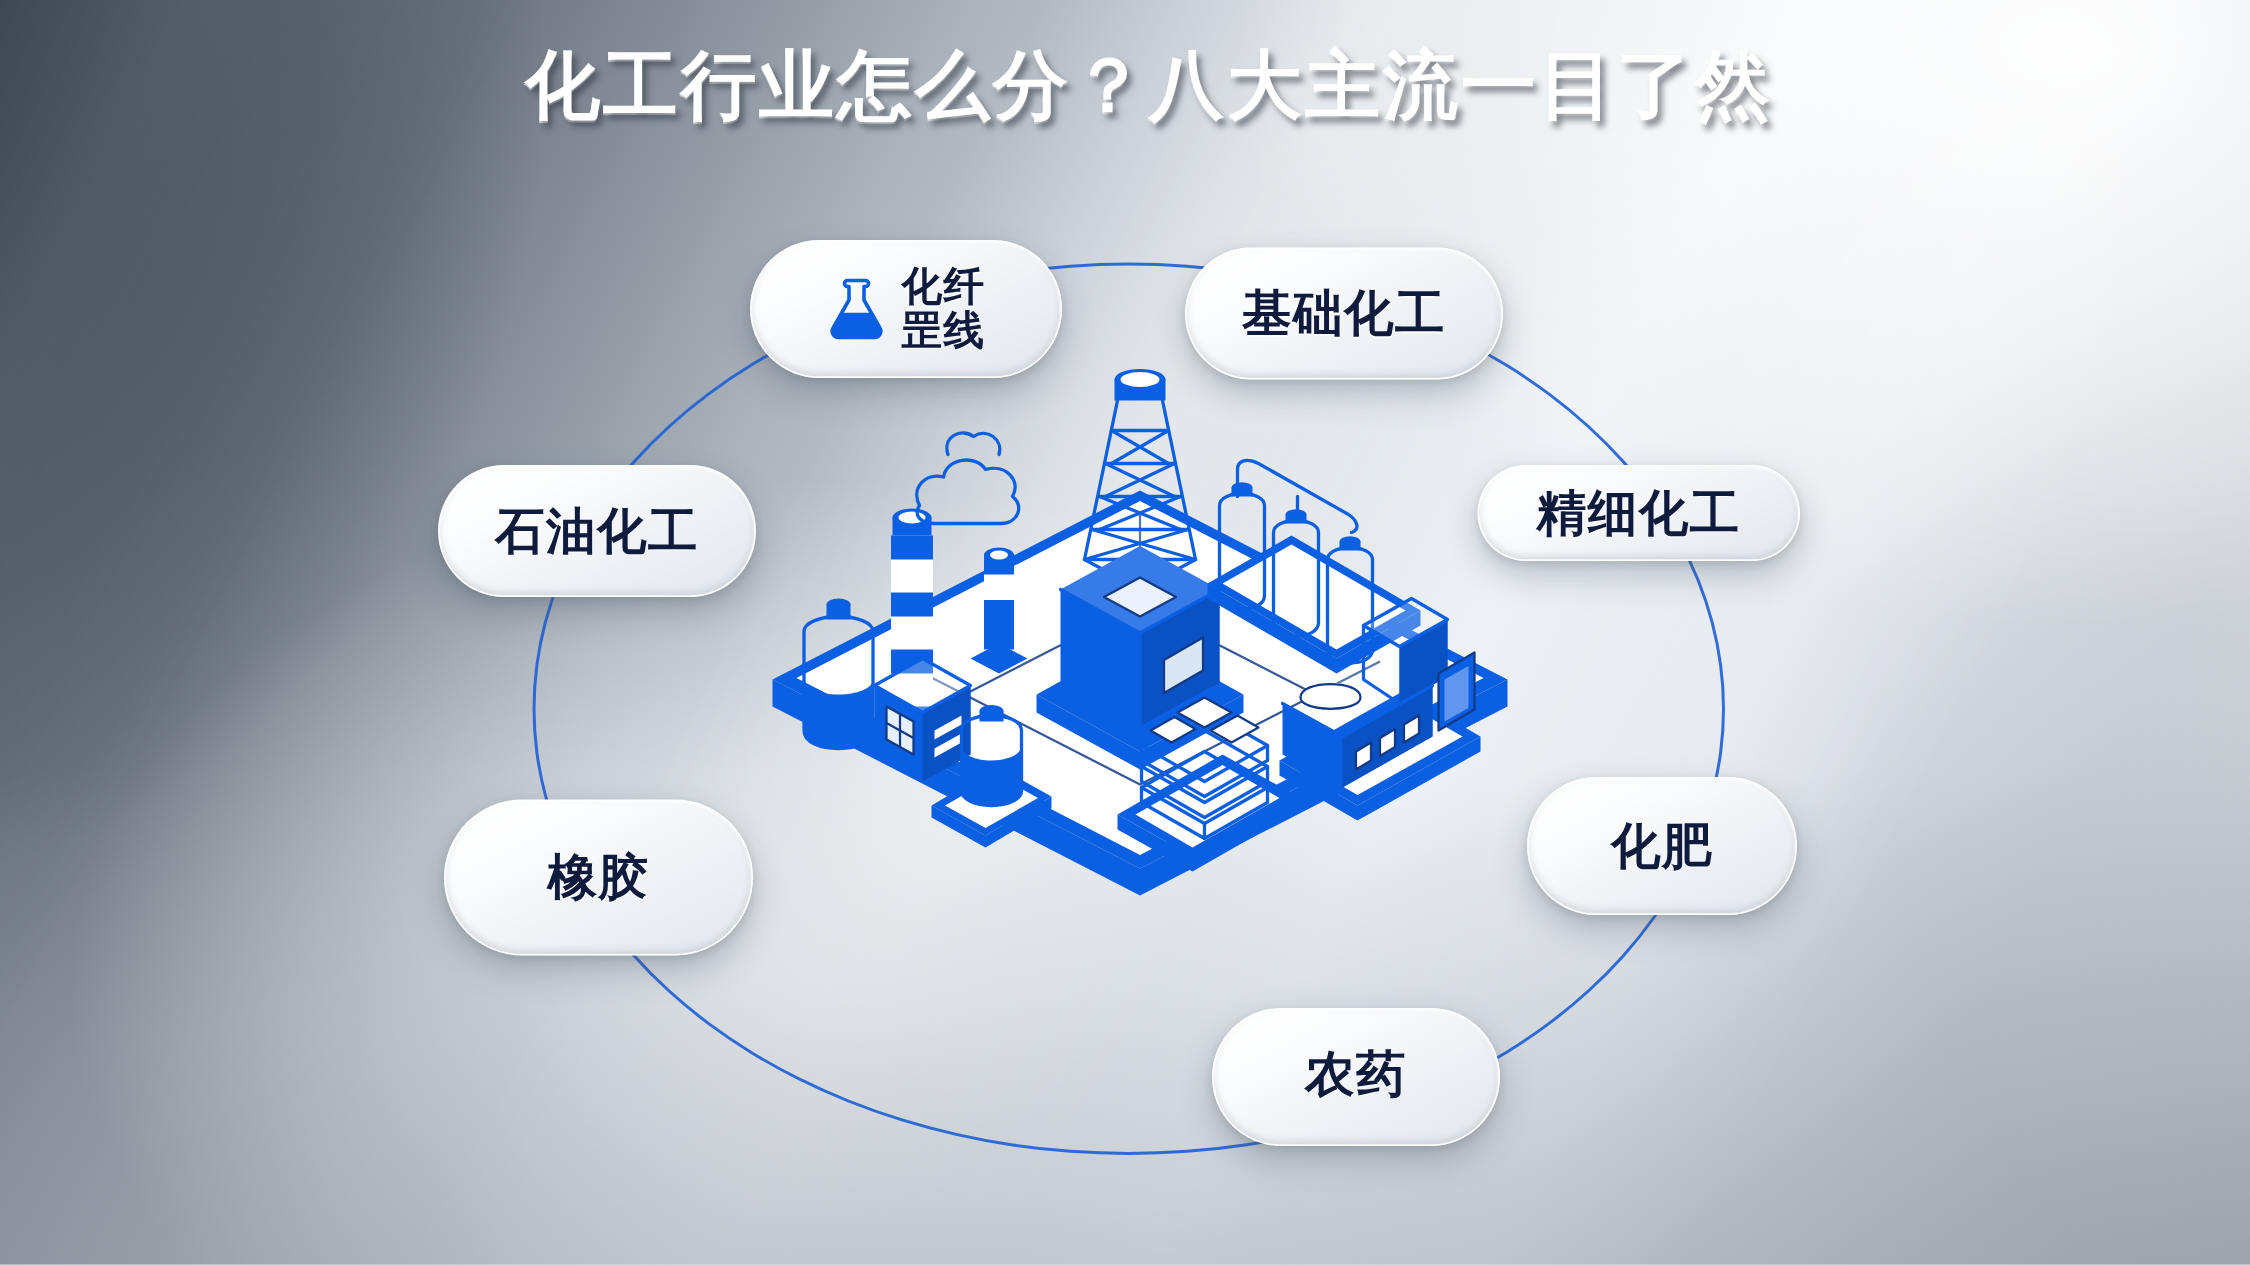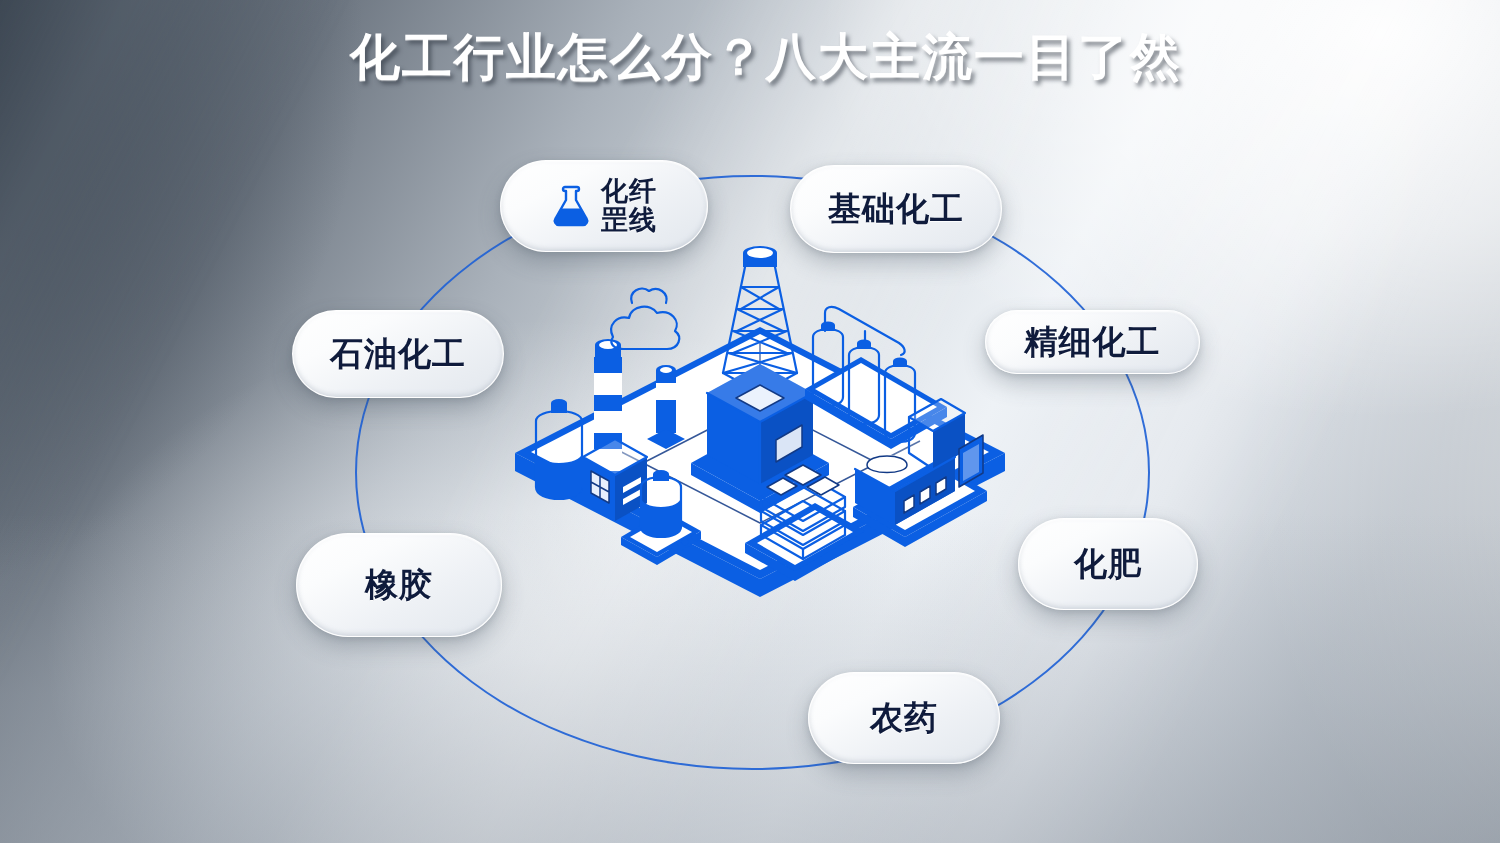--- a/index.html
+++ b/index.html
@@ -102,21 +102,21 @@
   .pill .label.two-line { font-size:27px; text-align:left; white-space:normal; }
   .pill .label.two-line span { display:block;font-family:Liberation Serif, serif; }
 
   .flask-icon { flex:0 0 auto; width:40px; height:46px; }
 
   
   #pill-huaxian      { left:500px; top:160px;  width:208px; height:92px;  }
   #pill-jichu        { left:790px; top:165px;  width:212px; height:88px;  }
   #pill-jingxi       { left:985px; top:310px;  width:215px; height:64px;  }
   #pill-huafei       { left:1018px; top:518px; width:180px; height:92px;text-align:right;  }
-  #pill-nongyao      { left:808px; top:672px;  width:192px; height:92px;  }
+  #pill-nongyao      { left:808px; top:672px;  width:192px; height:92px;font-family:Liberation Serif, serif;  }
   #pill-huaoliao     { left:505px; top:672px;  width:198px; height:96px;  }
   #pill-xiangjiao    { left:296px; top:512px;  width:206px; height:104px;margin-top:21px; }
   #pill-shiyou       { left:292px; top:310px;  width:212px; height:88px;  }
 </style>
 </head>
 <body>
 
 <div id="stage">
 
   <div id="title">化工行业怎么分？八大主流一目了然</div>

